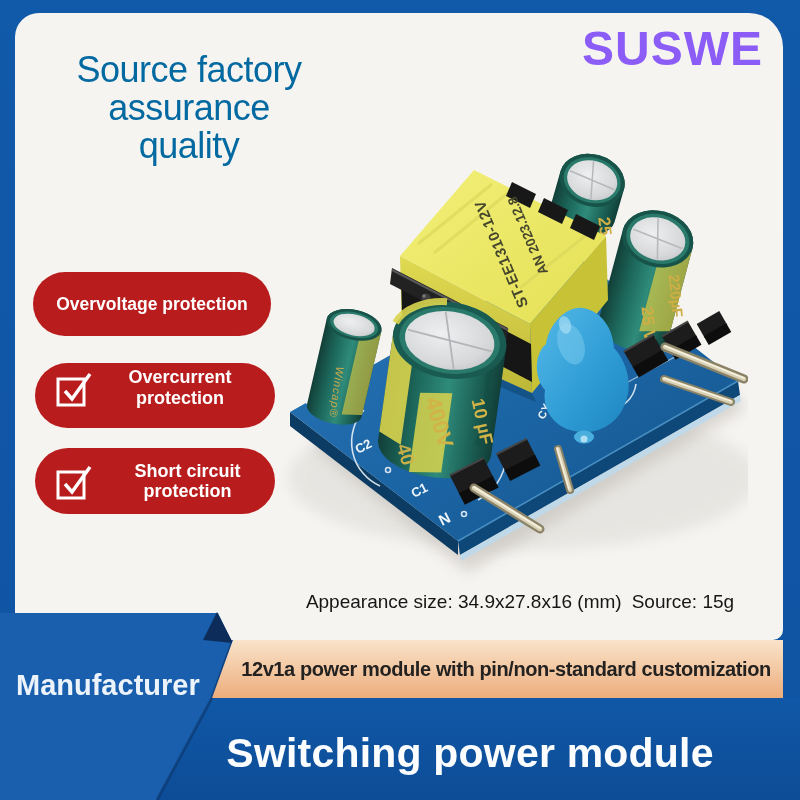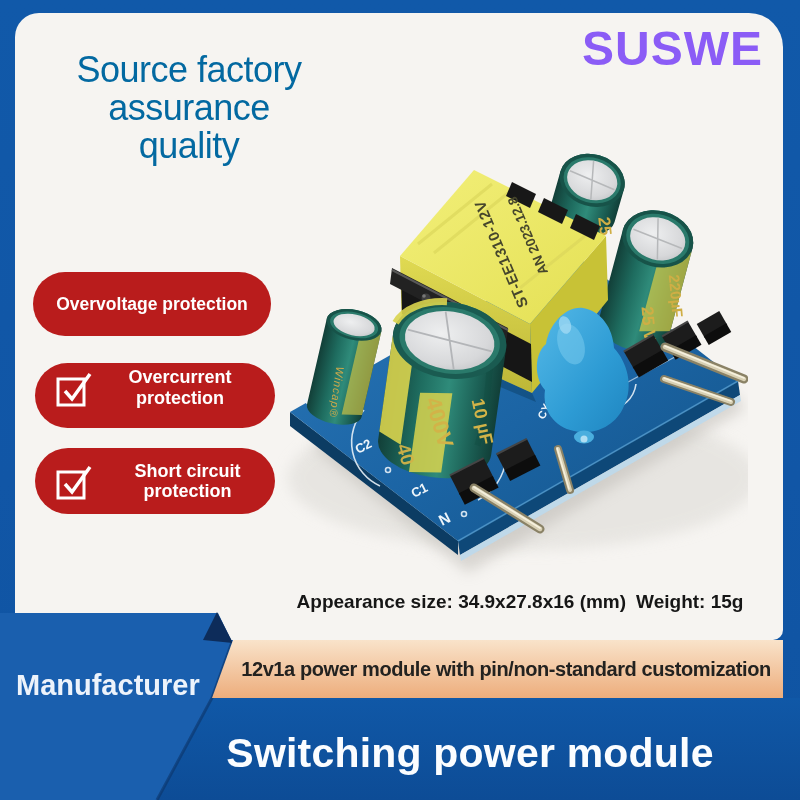--- a/index.html
+++ b/index.html
@@ -25,21 +25,21 @@
     align-items:center;color:#fff;box-sizing:border-box;
   }
   .badge.b1{left:18px;top:259px;width:238px;height:64px;justify-content:center;
     font-size:17.5px;font-weight:bold;}
   .badge.b2{left:20px;top:350px;width:240px;height:65px;padding:0 16px 16px 18px;gap:8px;}
   .badge.b3{left:20px;top:435px;width:240px;height:66px;padding:0 16px 0 18px;gap:23px;}
   .badge .ck{flex:0 0 auto;}
   .badge .btxt{flex:1;text-align:center;font-size:18px;font-weight:bold;line-height:1.12;}
   .specs{
     position:absolute;left:255px;top:578px;width:500px;display:flex;
-    justify-content:center;gap:10px;font-size:19px;font-weight:bold;color:#161616;
+    justify-content:center;gap:10px;font-size:19px;font-weight:normal;color:#161616;
     white-space:nowrap;
   }
   .product-svg{position:absolute;left:253px;top:135px;width:480px;height:460px;}
   .bshapes{position:absolute;left:0;top:0;width:800px;height:800px;z-index:5;}
   .ribbon{
     position:absolute;left:228px;top:640px;width:556px;height:58px;z-index:6;
     display:flex;align-items:center;justify-content:center;
     font-size:20px;font-weight:bold;color:#232220;letter-spacing:-0.4px;white-space:nowrap;
   }
   .mfr{
@@ -269,21 +269,21 @@
         <line x1="397" y1="199" x2="476" y2="231" stroke="#d8d0b4" stroke-width="4.5"></line>
         <line x1="397" y1="198" x2="476" y2="230" stroke="#f6f1de" stroke-width="1.8"></line>
         <line x1="396" y1="231" x2="463" y2="254" stroke="#8a8266" stroke-width="8"></line>
         <line x1="396" y1="231" x2="463" y2="254" stroke="#d8d0b4" stroke-width="4"></line>
         <line x1="396" y1="230" x2="463" y2="253" stroke="#f6f1de" stroke-width="1.5"></line>
       </g>
     </svg>
 
     <div class="specs">
       <span>Appearance size: 34.9x27.8x16 (mm)</span>
-      <span>Weight: 15g</span>
+      <span>Source: 15g</span>
     </div>
   </div>
 
   <svg class="bshapes" viewBox="0 0 800 800" preserveAspectRatio="none">
     <defs>
       <linearGradient id="stripG" x1="0" y1="0" x2="0" y2="1">
         <stop offset="0" stop-color="#f9e3ca"></stop>
           <stop offset="1" stop-color="#edad7c"></stop>
       </linearGradient>
       <linearGradient id="panelG" x1="0" y1="0" x2="0" y2="1">

